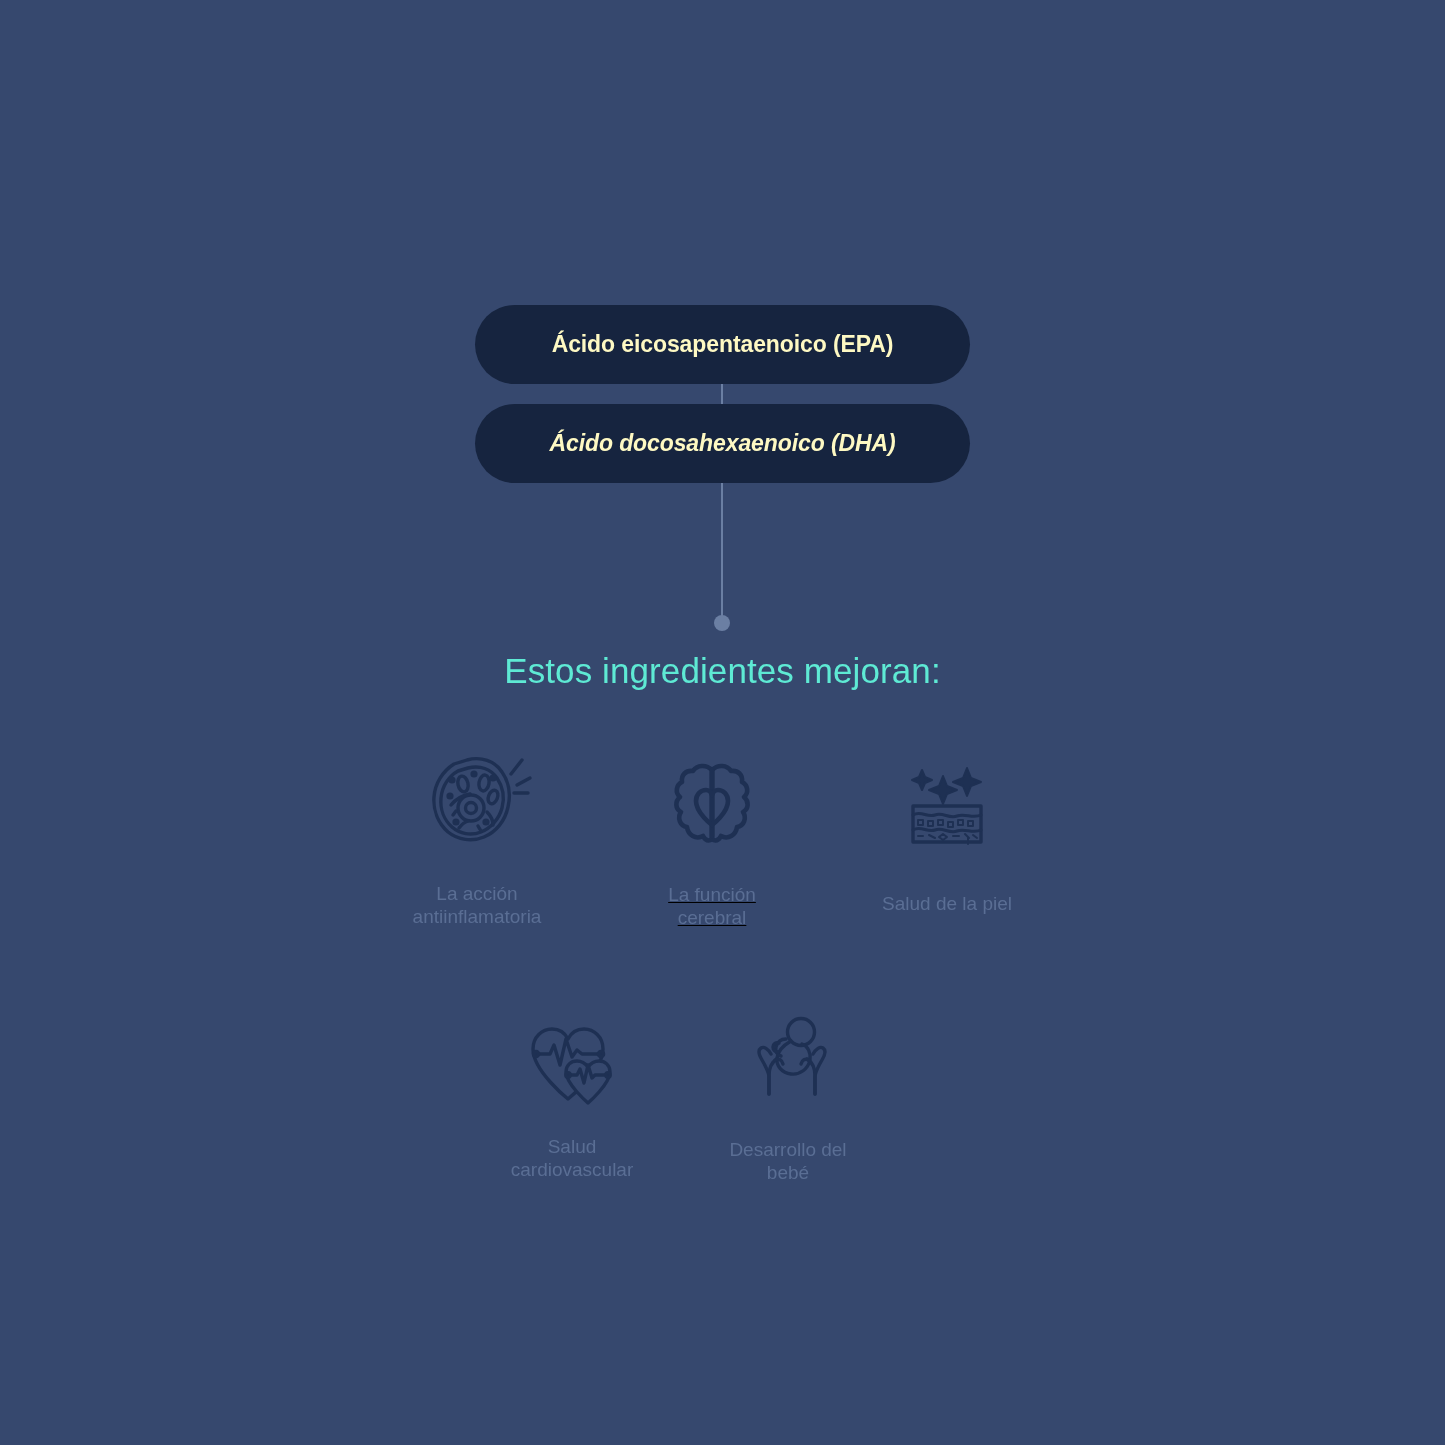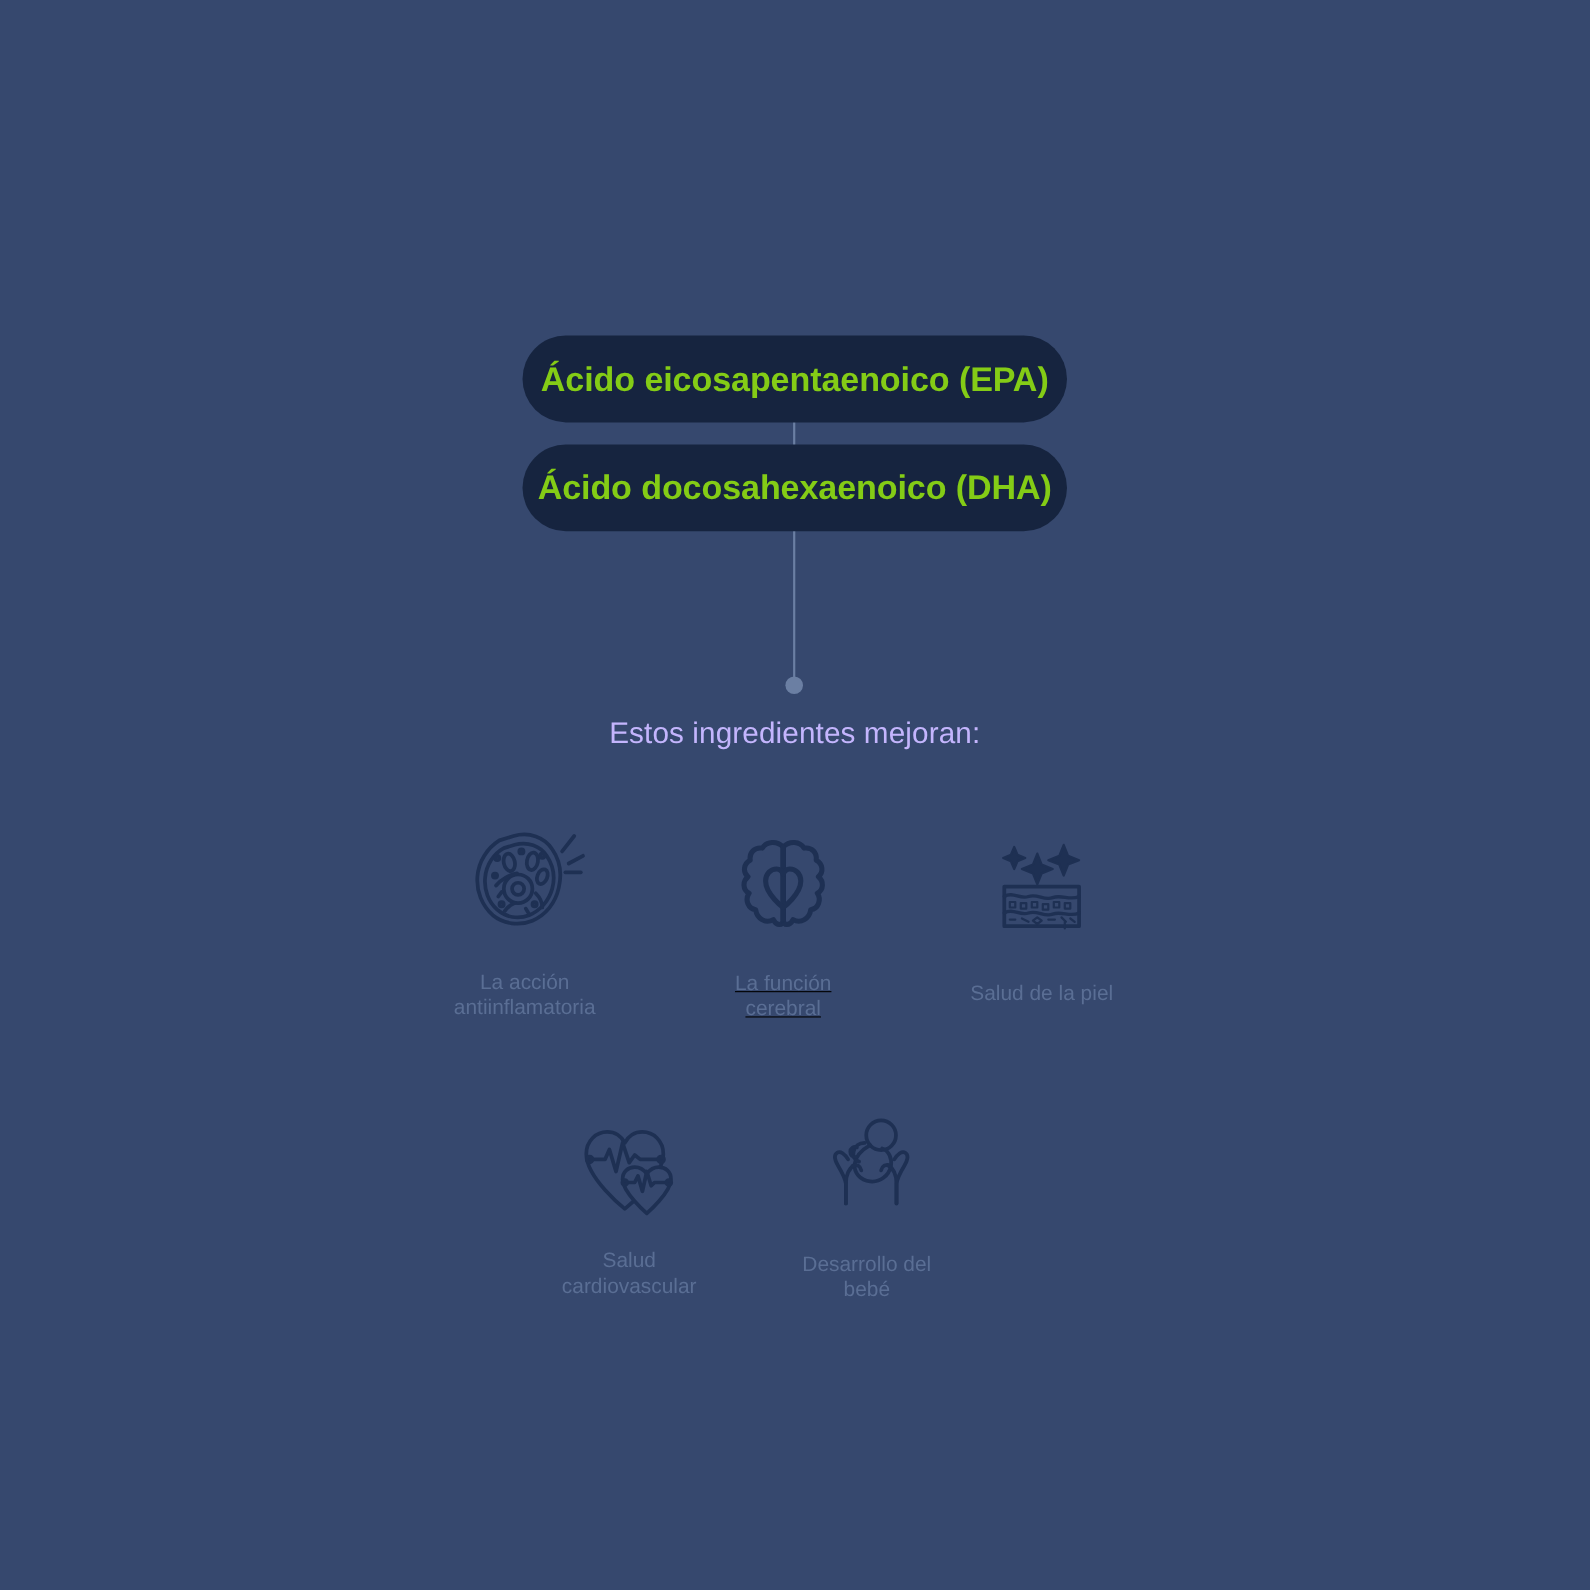--- a/index.html
+++ b/index.html
@@ -49,38 +49,38 @@
     width: 495px;
     height: 79px;
     background: #16243F;
     border-radius: 999px;
     display: flex;
     align-items: center;
     justify-content: center;
     z-index: 2;
   }
   .pill-epa { top: 305px; }
-  .pill-dha { top: 404px; }
+  .pill-dha { top: 404px; font-style: italic; }
   .pill-label {
-    color: #84cc16;
-    font-size: 31px;
+    color: #fef9c3;
+    font-size: 23px;
     font-weight: bold;
     letter-spacing: -0.1px;
     white-space: nowrap;
   }
 
   
   .subtitle {
     position: absolute;
     left: 0;
     top: 651px;
     width: 1445px;
     text-align: center;
-    color: #c4b5fd;
-    font-size: 27px;
+    color: #5eead4;
+    font-size: 35px;
     letter-spacing: 0.1px;
   }
 
   
   .benefit {
     position: absolute;
     display: flex;
     flex-direction: column;
     align-items: center;
   }

